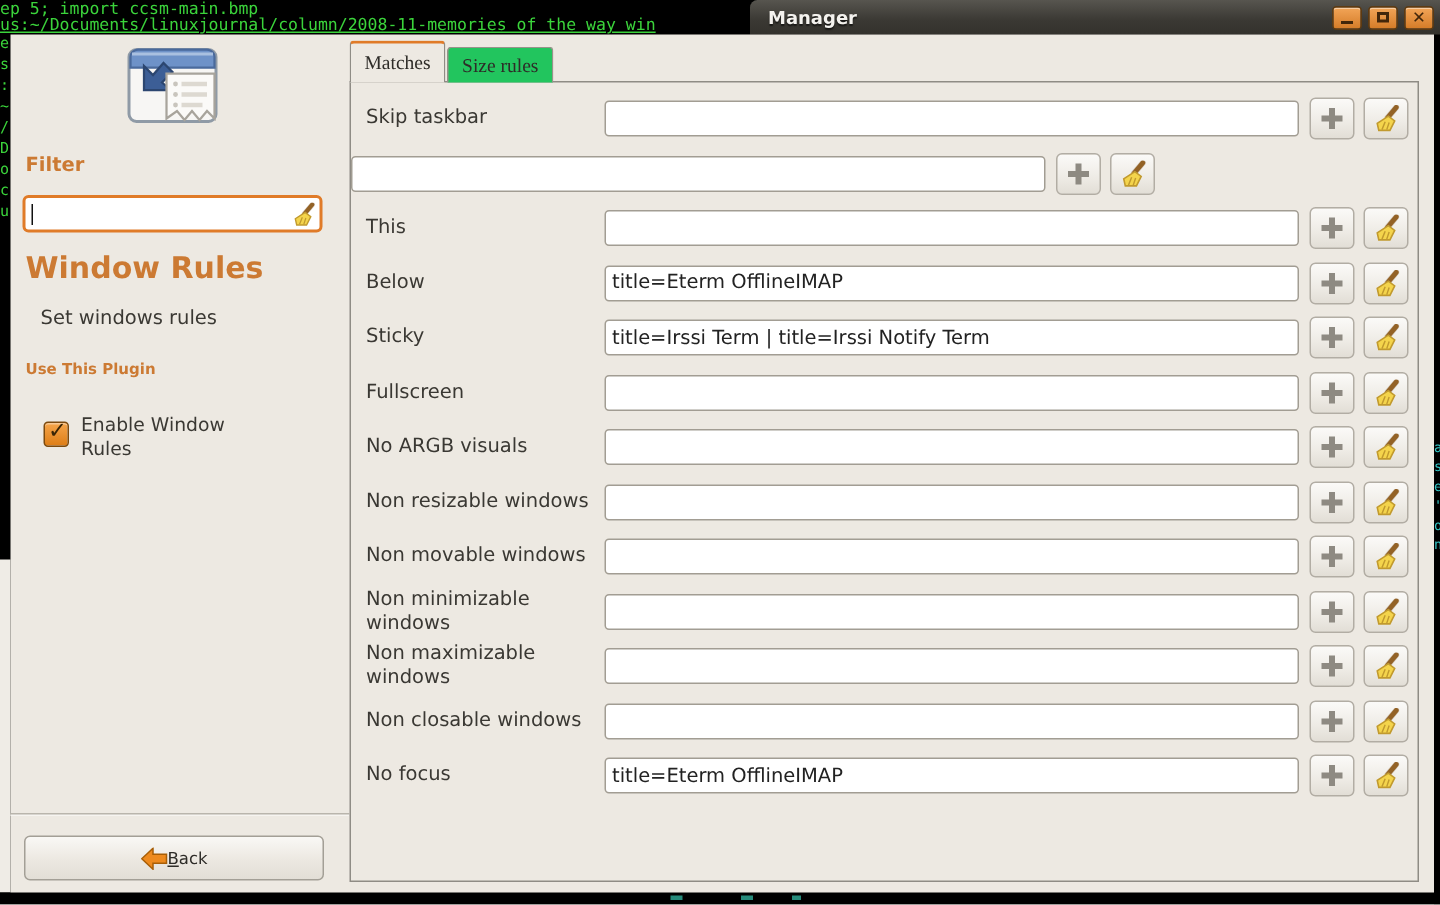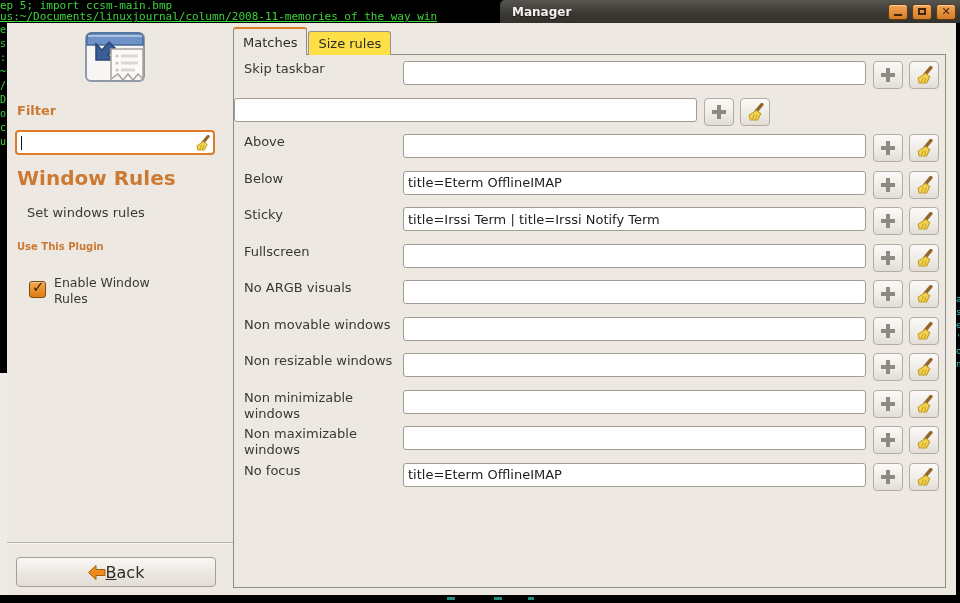--- a/index.html
+++ b/index.html
@@ -57,35 +57,35 @@
     background:linear-gradient(#f5a54b,#de7e17);box-shadow:inset 0 1px 0 rgba(255,255,255,.4);
     position:relative;flex:0 0 auto;}
   .checkbox.checked::after{content:"✓";position:absolute;left:2px;top:-4px;color:#3a2506;
     font-weight:bold;font-size:15px;}
   .enable-label{margin-left:8px;width:112px;font-size:12.5px;color:#3a3833;line-height:1.25;}
   .side-divider{position:absolute;left:0;top:519px;width:226px;height:1px;background:#b9b5ac;
     border-bottom:1px solid #f6f4f0;}
   .back-button{position:absolute;left:9px;top:534px;width:200px;height:30px;border-radius:4px;
     border:1px solid #a39f96;background:linear-gradient(#f9f8f5,#ece8e1 55%,#e2ded6);
     display:flex;align-items:center;justify-content:center;cursor:default;box-sizing:border-box;}
-  .back-button span{font-size:16px;color:#2e2c28;margin-left:0;}
+  .back-button span{font-size:11px;color:#2e2c28;margin-left:0;}
   .back-button span::first-letter{text-decoration:underline;}
 
   
   .tabs{position:absolute;left:226px;top:4px;display:flex;align-items:flex-end;z-index:3;}
   .tab{font-size:13px;color:#2e2c28;padding:0 9px;display:flex;align-items:center;cursor:default;
-    box-sizing:border-box;}
+    box-sizing:border-box;font-family:Liberation Serif, serif;}
   .tab.active{height:28px;background:#EDE9E2;border:1px solid #8f8c85;border-bottom:none;
     border-top:2px solid #e07b28;border-radius:3px 3px 0 0;}
-  .tab.inactive{height:24px;background:#fde047;border:1px solid #97938a;border-bottom:none;
+  .tab.inactive{height:24px;background:#22c55e;border:1px solid #97938a;border-bottom:none;
     border-radius:3px 3px 0 0;margin-left:1px;}
   .panel{position:absolute;left:226px;top:31px;width:713px;height:534px;background:#EDE9E2;
     border:1px solid #8f8c85;box-sizing:border-box;z-index:2;}
   .rows{padding-top:6px;}
-  .match-row{height:36.5px;display:flex;}
+  .match-row{height:36.5px;display:flex;align-items:center;}
   .row-label{margin-left:10px;width:159px;font-size:13px;color:#3a3833;line-height:1.25;
     flex:0 0 auto;}
   .row-input{width:463px;height:24px;box-sizing:border-box;border:1px solid #a29d93;
     border-radius:3px;background:#fff;font-size:13px;font-family:inherit;padding:0 4px;
     color:#222;outline:none;flex:0 0 auto;}
   .icon-btn{width:30px;height:28px;margin-left:7px;border:1px solid #b2ada4;border-radius:4px;
     background:linear-gradient(#fbfaf8,#eeebe5 60%,#e2ded6);display:flex;align-items:center;
     justify-content:center;cursor:default;box-sizing:border-box;flex:0 0 auto;}
   .icon-btn + .icon-btn{margin-left:6px;}
   .plus-icon{position:relative;width:16px;height:16px;}
@@ -221,21 +221,21 @@
       <svg width="17" height="18" viewBox="0 0 16 17">
         <line x1="14" y1="1.5" x2="8.5" y2="8" stroke="#a06b2a" stroke-width="3" stroke-linecap="round"></line>
         <line x1="14" y1="1.5" x2="8.5" y2="8" stroke="#6e4a1c" stroke-width="3.8" stroke-linecap="round" opacity="0.25"></line>
         <polygon points="9,7 13,10 10,16 3,16 2,11.5" fill="#f4d44c" stroke="#c19a2e" stroke-width="1"></polygon>
         <path d="M5,15.5 L7,10.5 M8,15.5 L9.5,11" stroke="#c19a2e" stroke-width="0.9"></path>
       </svg>
     </div>
   </div>
 
   <div class="match-row">
-    <div class="row-label">Above</div>
+    <div class="row-label">This</div>
     <input class="row-input" value="" style="">
     <div class="icon-btn">
       <div class="plus-icon">
                 <span class="pv"></span>
                 <span class="ph"></span>
               </div>
     </div>
     <div class="icon-btn">
       <svg width="17" height="18" viewBox="0 0 16 17">
         <line x1="14" y1="1.5" x2="8.5" y2="8" stroke="#a06b2a" stroke-width="3" stroke-linecap="round"></line>
@@ -316,58 +316,58 @@
       <svg width="17" height="18" viewBox="0 0 16 17">
         <line x1="14" y1="1.5" x2="8.5" y2="8" stroke="#a06b2a" stroke-width="3" stroke-linecap="round"></line>
         <line x1="14" y1="1.5" x2="8.5" y2="8" stroke="#6e4a1c" stroke-width="3.8" stroke-linecap="round" opacity="0.25"></line>
         <polygon points="9,7 13,10 10,16 3,16 2,11.5" fill="#f4d44c" stroke="#c19a2e" stroke-width="1"></polygon>
         <path d="M5,15.5 L7,10.5 M8,15.5 L9.5,11" stroke="#c19a2e" stroke-width="0.9"></path>
       </svg>
     </div>
   </div>
 
   <div class="match-row">
+    <div class="row-label">Non resizable windows</div>
+    <input class="row-input" value="" style="">
+    <div class="icon-btn">
+      <div class="plus-icon">
+                <span class="pv"></span>
+                <span class="ph"></span>
+              </div>
+    </div>
+    <div class="icon-btn">
+      <svg width="17" height="18" viewBox="0 0 16 17">
+        <line x1="14" y1="1.5" x2="8.5" y2="8" stroke="#a06b2a" stroke-width="3" stroke-linecap="round"></line>
+        <line x1="14" y1="1.5" x2="8.5" y2="8" stroke="#6e4a1c" stroke-width="3.8" stroke-linecap="round" opacity="0.25"></line>
+        <polygon points="9,7 13,10 10,16 3,16 2,11.5" fill="#f4d44c" stroke="#c19a2e" stroke-width="1"></polygon>
+        <path d="M5,15.5 L7,10.5 M8,15.5 L9.5,11" stroke="#c19a2e" stroke-width="0.9"></path>
+      </svg>
+    </div>
+  </div>
+
+  <div class="match-row">
     <div class="row-label">Non movable windows</div>
     <input class="row-input" value="" style="">
     <div class="icon-btn">
       <div class="plus-icon">
                 <span class="pv"></span>
                 <span class="ph"></span>
               </div>
     </div>
     <div class="icon-btn">
       <svg width="17" height="18" viewBox="0 0 16 17">
         <line x1="14" y1="1.5" x2="8.5" y2="8" stroke="#a06b2a" stroke-width="3" stroke-linecap="round"></line>
         <line x1="14" y1="1.5" x2="8.5" y2="8" stroke="#6e4a1c" stroke-width="3.8" stroke-linecap="round" opacity="0.25"></line>
         <polygon points="9,7 13,10 10,16 3,16 2,11.5" fill="#f4d44c" stroke="#c19a2e" stroke-width="1"></polygon>
         <path d="M5,15.5 L7,10.5 M8,15.5 L9.5,11" stroke="#c19a2e" stroke-width="0.9"></path>
       </svg>
     </div>
   </div>
 
   <div class="match-row">
-    <div class="row-label">Non resizable windows</div>
-    <input class="row-input" value="" style="">
-    <div class="icon-btn">
-      <div class="plus-icon">
-                <span class="pv"></span>
-                <span class="ph"></span>
-              </div>
-    </div>
-    <div class="icon-btn">
-      <svg width="17" height="18" viewBox="0 0 16 17">
-        <line x1="14" y1="1.5" x2="8.5" y2="8" stroke="#a06b2a" stroke-width="3" stroke-linecap="round"></line>
-        <line x1="14" y1="1.5" x2="8.5" y2="8" stroke="#6e4a1c" stroke-width="3.8" stroke-linecap="round" opacity="0.25"></line>
-        <polygon points="9,7 13,10 10,16 3,16 2,11.5" fill="#f4d44c" stroke="#c19a2e" stroke-width="1"></polygon>
-        <path d="M5,15.5 L7,10.5 M8,15.5 L9.5,11" stroke="#c19a2e" stroke-width="0.9"></path>
-      </svg>
-    </div>
-  </div>
-
-  <div class="match-row">
     <div class="row-label">Non minimizable windows</div>
     <input class="row-input" value="" style="">
     <div class="icon-btn">
       <div class="plus-icon">
                 <span class="pv"></span>
                 <span class="ph"></span>
               </div>
     </div>
     <div class="icon-btn">
       <svg width="17" height="18" viewBox="0 0 16 17">
@@ -391,20 +391,38 @@
     <div class="icon-btn">
       <svg width="17" height="18" viewBox="0 0 16 17">
         <line x1="14" y1="1.5" x2="8.5" y2="8" stroke="#a06b2a" stroke-width="3" stroke-linecap="round"></line>
         <line x1="14" y1="1.5" x2="8.5" y2="8" stroke="#6e4a1c" stroke-width="3.8" stroke-linecap="round" opacity="0.25"></line>
         <polygon points="9,7 13,10 10,16 3,16 2,11.5" fill="#f4d44c" stroke="#c19a2e" stroke-width="1"></polygon>
         <path d="M5,15.5 L7,10.5 M8,15.5 L9.5,11" stroke="#c19a2e" stroke-width="0.9"></path>
       </svg>
     </div>
   </div>
 
+  <div class="match-row">
+    <div class="row-label">Non closable windows</div>
+    <input class="row-input" value="" style="">
+    <div class="icon-btn">
+      <div class="plus-icon">
+                <span class="pv"></span>
+                <span class="ph"></span>
+              </div>
+    </div>
+    <div class="icon-btn">
+      <svg width="17" height="18" viewBox="0 0 16 17">
+        <line x1="14" y1="1.5" x2="8.5" y2="8" stroke="#a06b2a" stroke-width="3" stroke-linecap="round"></line>
+        <line x1="14" y1="1.5" x2="8.5" y2="8" stroke="#6e4a1c" stroke-width="3.8" stroke-linecap="round" opacity="0.25"></line>
+        <polygon points="9,7 13,10 10,16 3,16 2,11.5" fill="#f4d44c" stroke="#c19a2e" stroke-width="1"></polygon>
+        <path d="M5,15.5 L7,10.5 M8,15.5 L9.5,11" stroke="#c19a2e" stroke-width="0.9"></path>
+      </svg>
+    </div>
+  </div>
 
   <div class="match-row">
     <div class="row-label">No focus</div>
     <input class="row-input" value="title=Eterm OfflineIMAP" style="">
     <div class="icon-btn">
       <div class="plus-icon">
                 <span class="pv"></span>
                 <span class="ph"></span>
               </div>
     </div>

